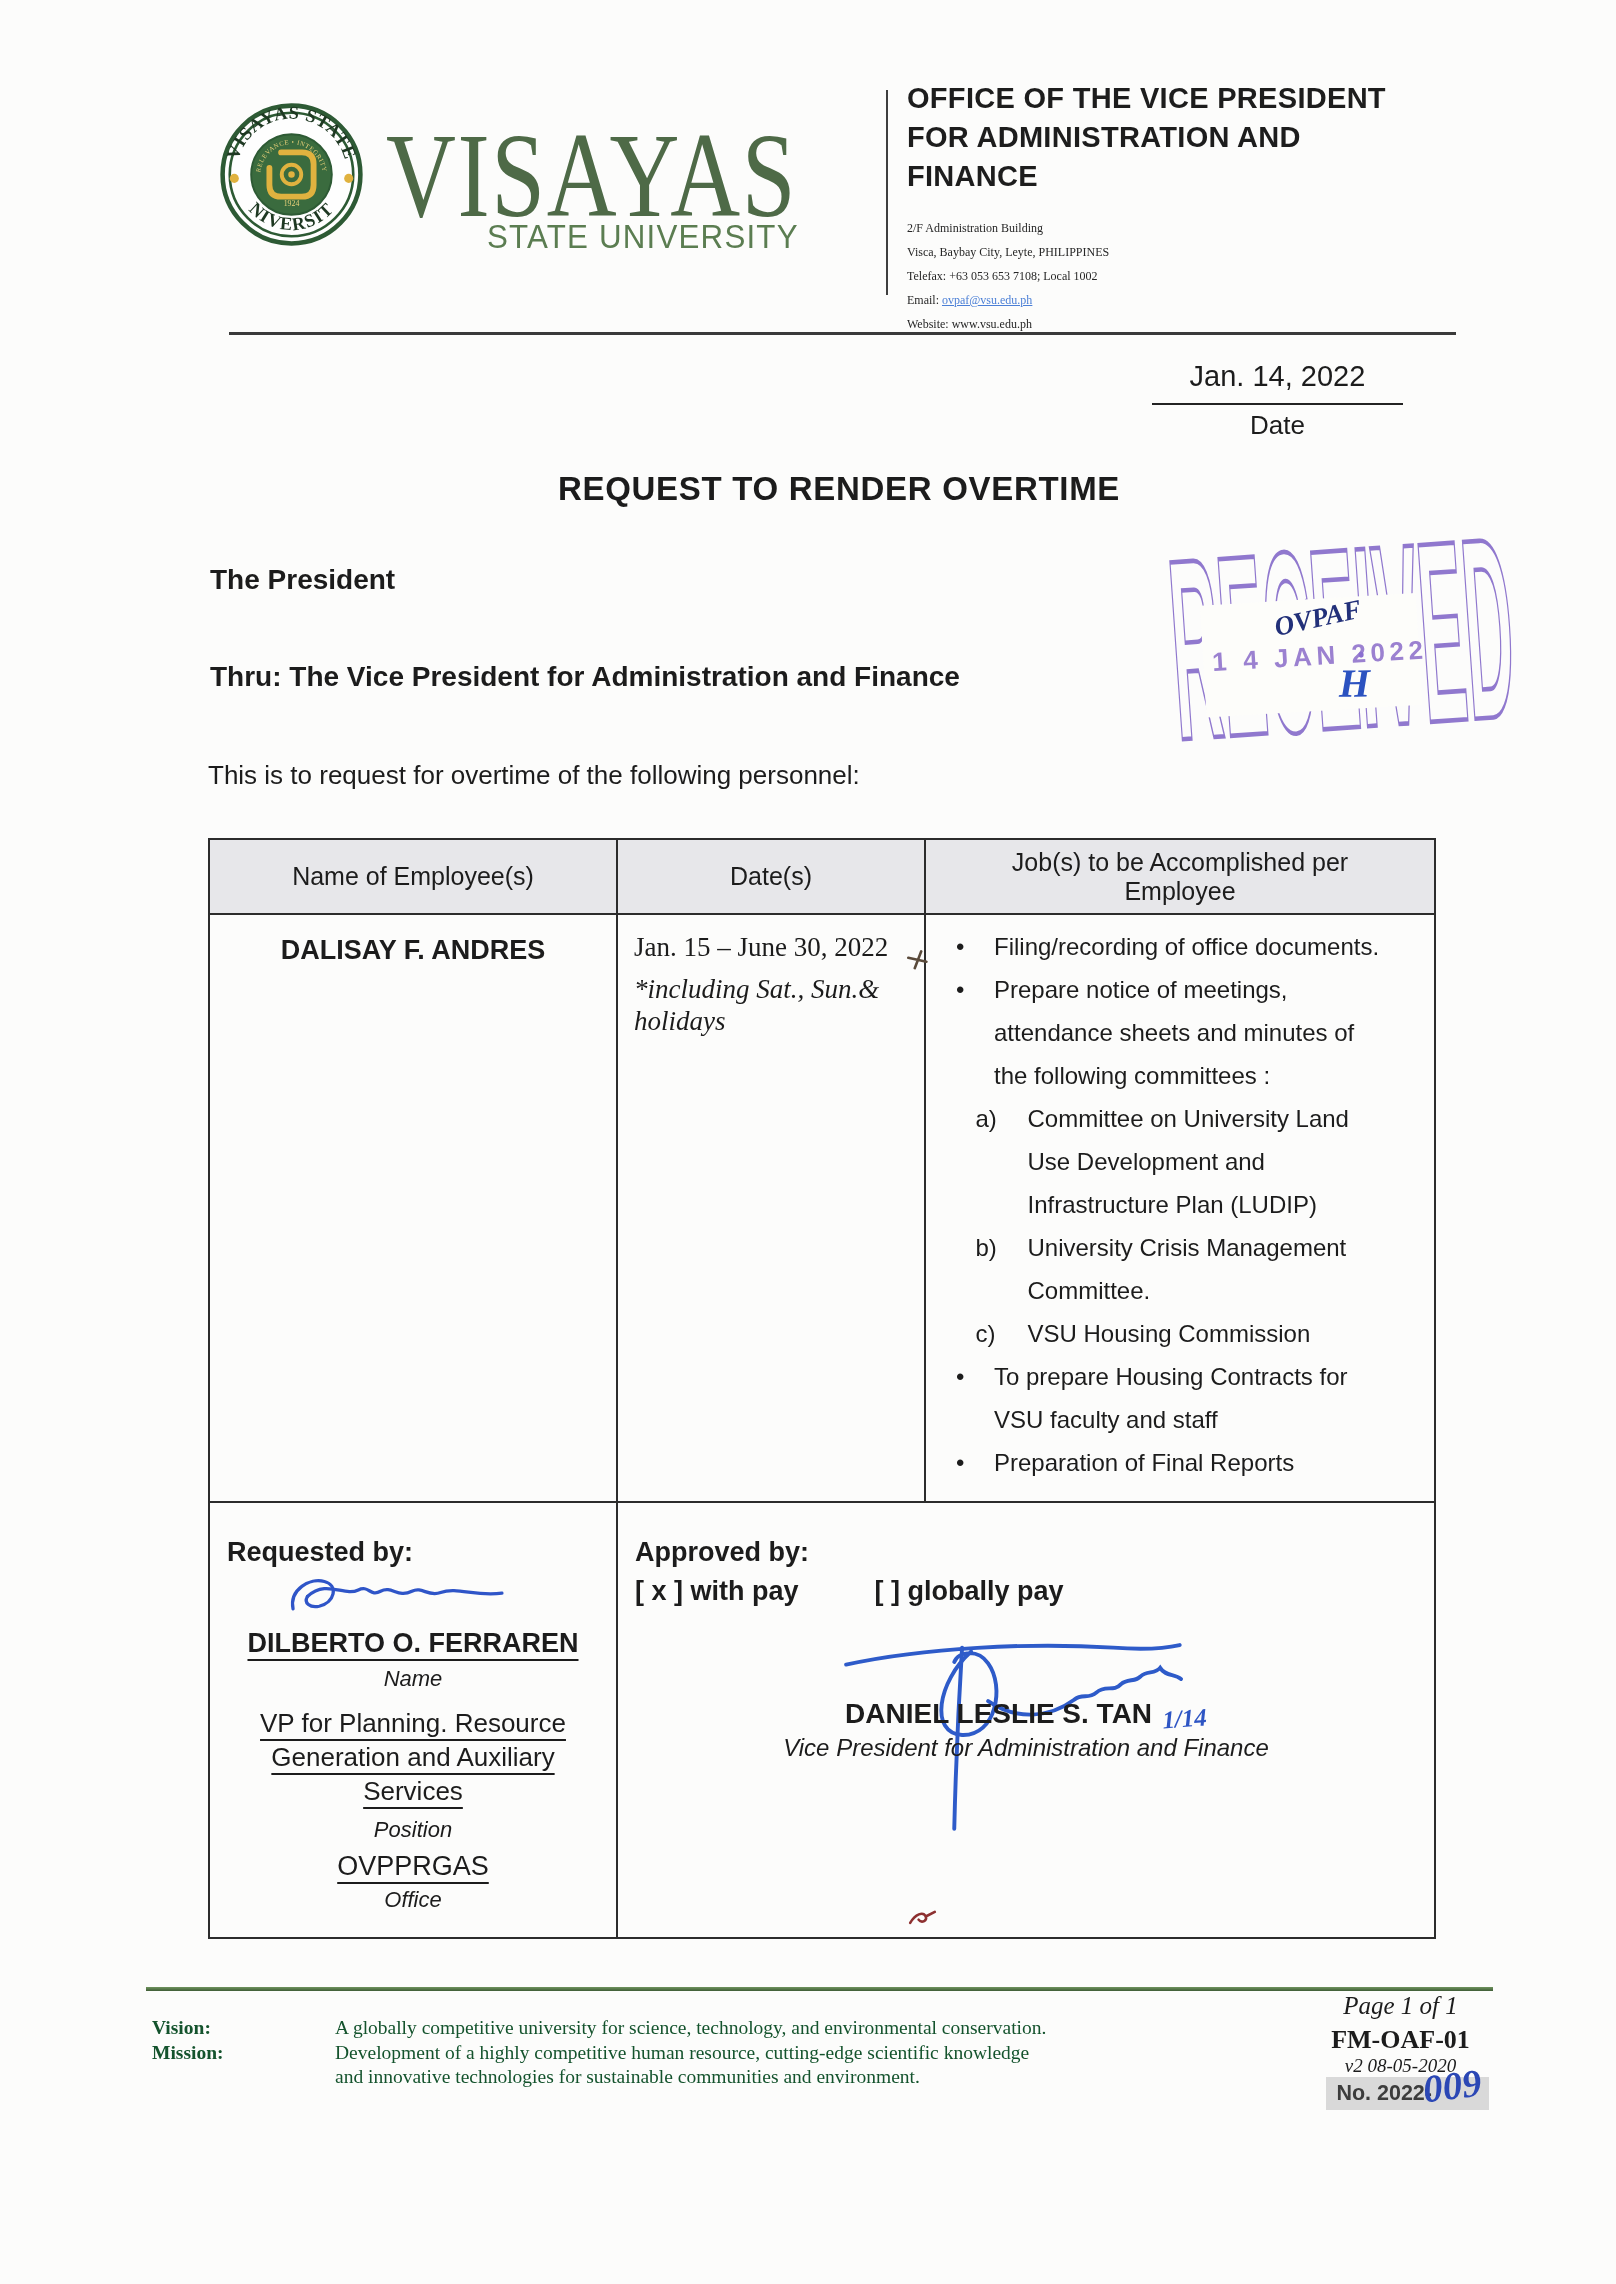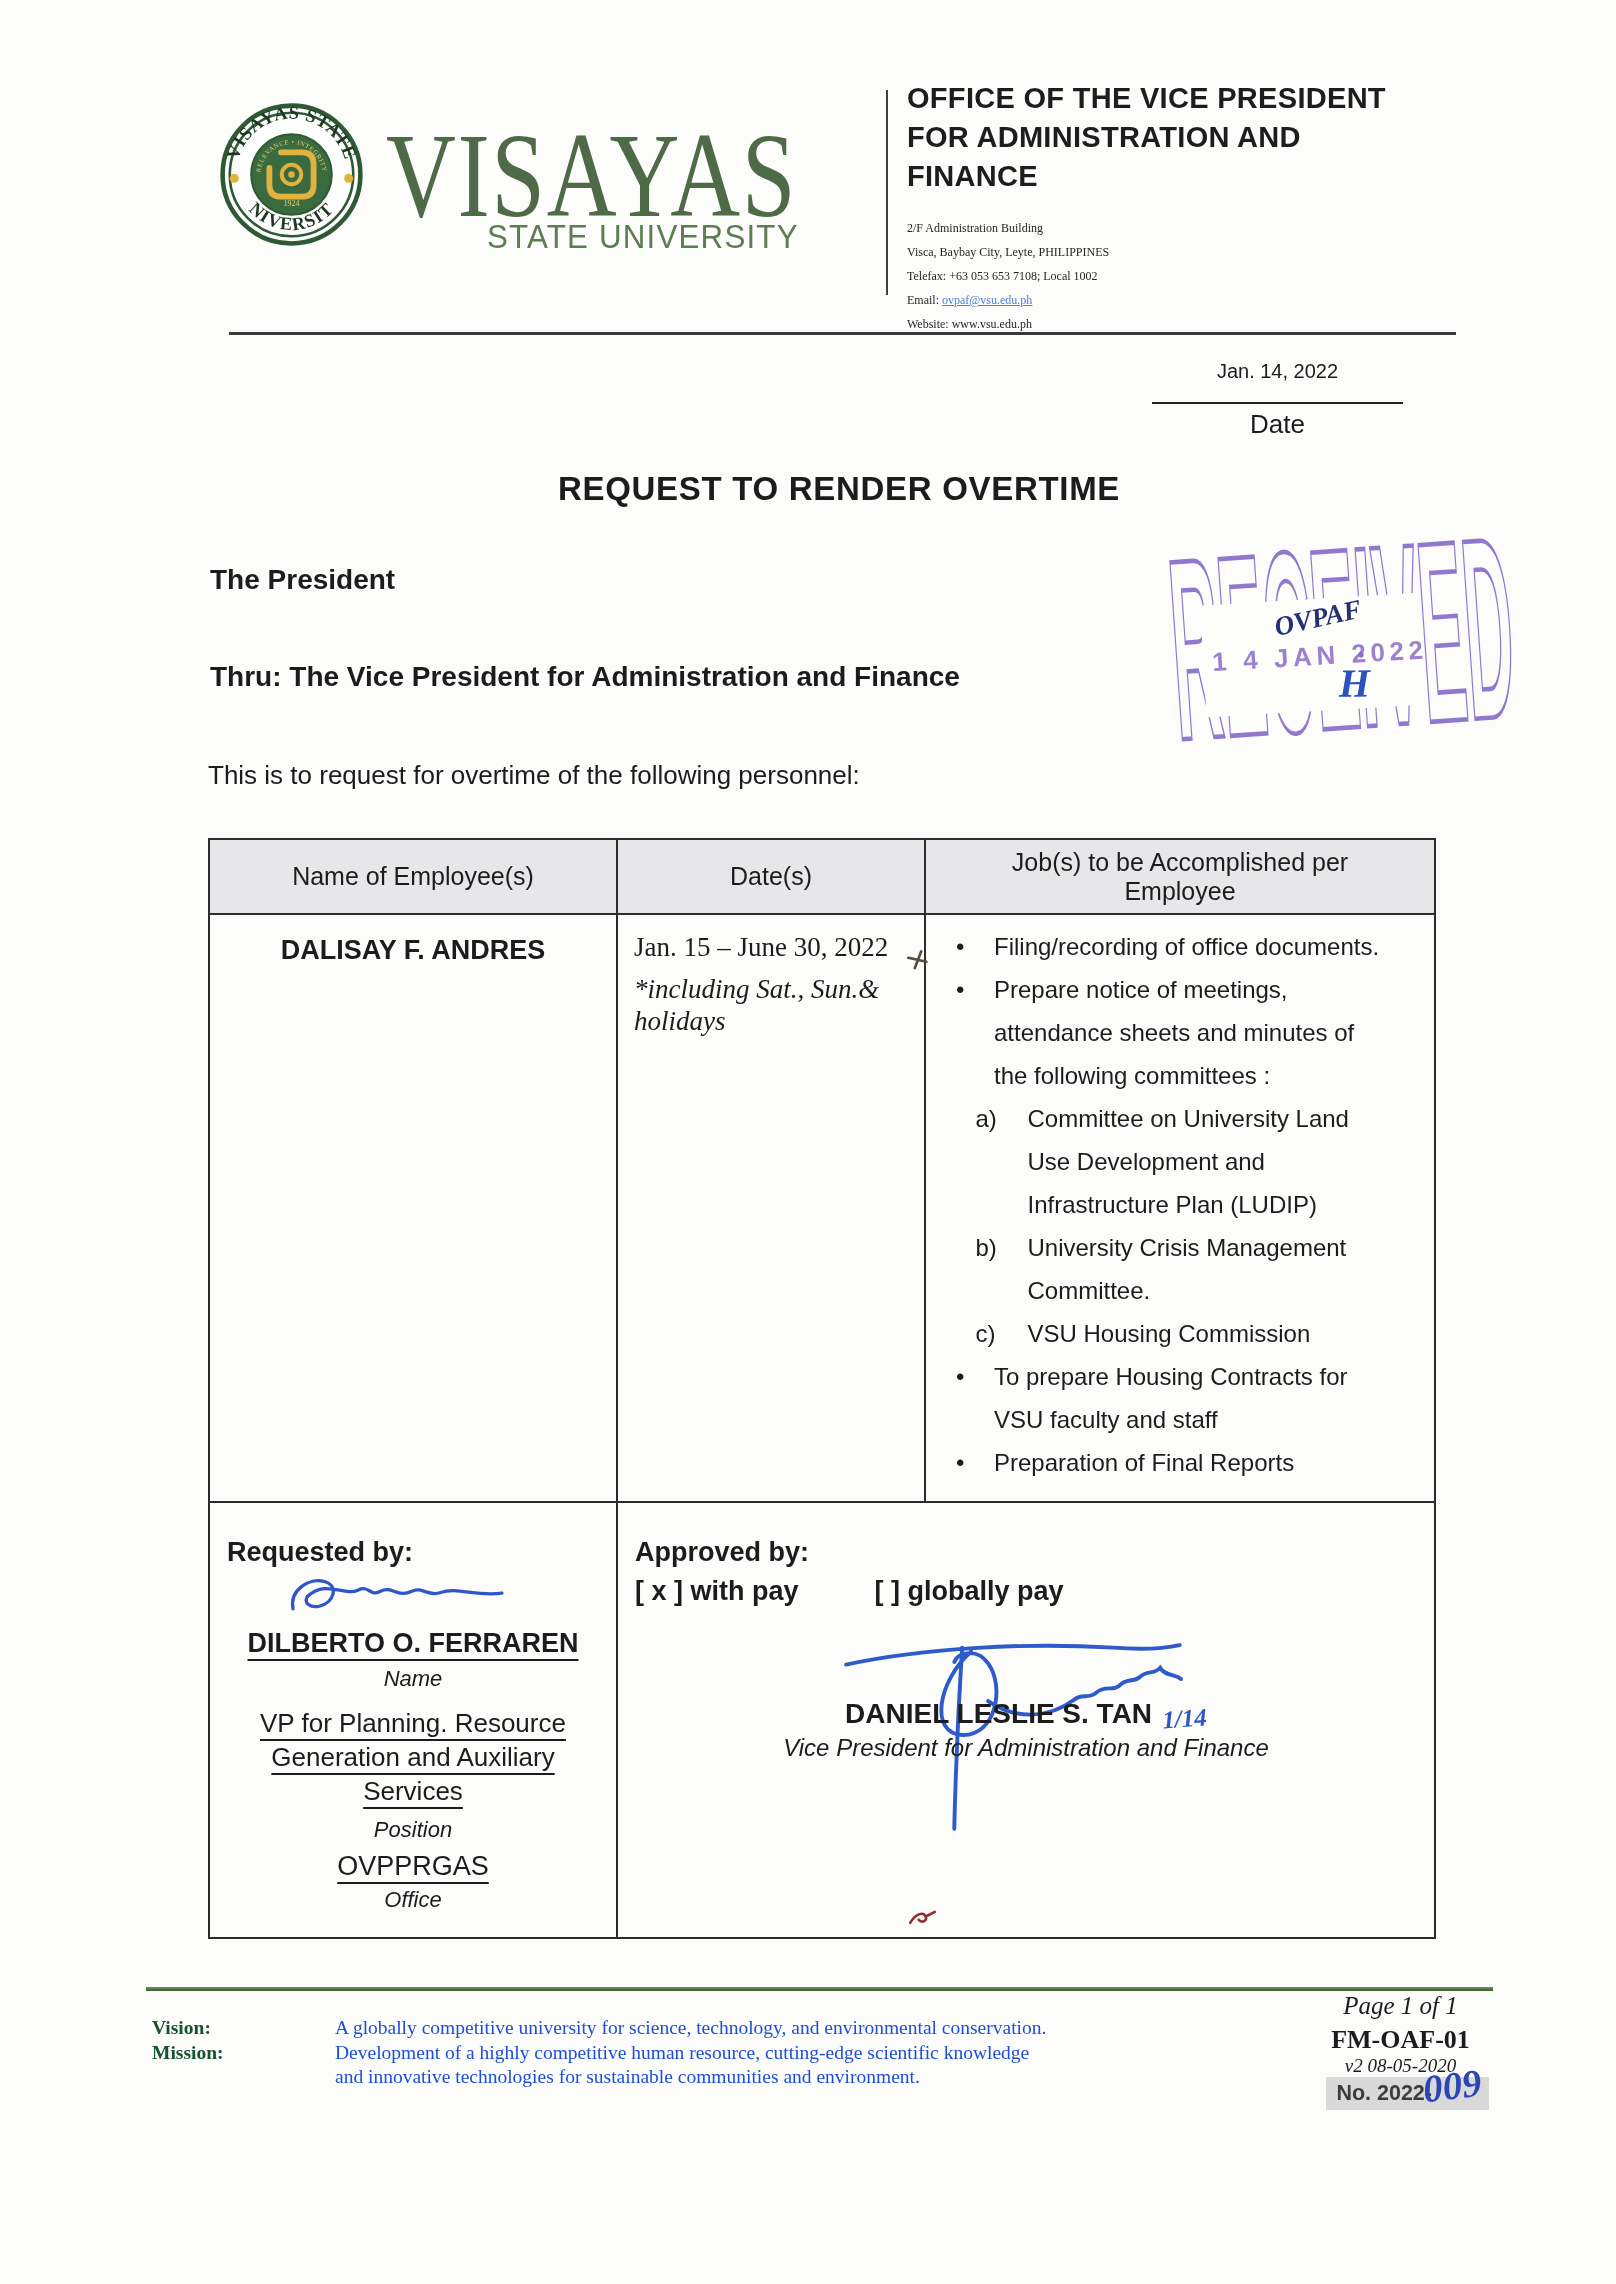--- a/index.html
+++ b/index.html
@@ -25,21 +25,21 @@
     color:var(--logo-green-light);transform:scaleX(.92);transform-origin:left top;}
   .header-divider{position:absolute;left:886px;top:90px;width:2px;height:205px;background:#3f3f3f;}
   .office-block{position:absolute;left:907px;top:79px;width:560px;}
   .office-title{font-size:29px;font-weight:bold;line-height:39px;color:#1d1d1d;letter-spacing:0.3px;}
   .office-contact{margin-top:20px;font-family:"Liberation Serif","DejaVu Serif",serif;font-size:12px;line-height:24px;color:#262626;}
   .office-contact a{color:var(--link-blue);text-decoration:underline;}
   .header-rule{position:absolute;left:229px;top:332px;width:1227px;height:2.6px;background:#3a3a3a;}
 
   
   .date-block{position:absolute;left:1152px;top:360px;width:251px;text-align:center;}
-  .date-value{font-size:20px;padding-bottom:19px;border-bottom:2.6px solid #232323;}
+  .date-value{font-size:29px;padding-bottom:10px;border-bottom:2.6px solid #232323;}
   .date-label{font-size:26px;margin-top:5.2px;}
   .doc-title{position:absolute;left:31px;top:470px;width:1616px;text-align:center;
     font-size:33px;font-weight:bold;letter-spacing:0.7px;}
   .addressee{position:absolute;left:210px;top:564px;font-size:28px;font-weight:bold;}
   .thru{position:absolute;left:210px;top:661px;font-size:28px;font-weight:bold;}
   .intro{position:absolute;left:208px;top:760px;font-size:26px;}
 
   
   .stamp{position:absolute;left:1166px;top:529px;width:352px;height:219px;transform:rotate(-4deg);}
   .stamp-box{position:absolute;left:36px;top:68px;width:216px;height:112px;background:#fdfdfa;transform:rotate(.6deg);}
@@ -89,21 +89,21 @@
   .app-pos{top:231px;font-size:24px;font-style:italic;}
   .red-mark{position:absolute;left:287px;top:399px;}
   .ink-mark{position:absolute;left:907px;top:950px;}
 
   
   .footer-rule{position:absolute;left:146px;top:1987px;width:1347px;height:3.9px;
     background:linear-gradient(to bottom,#6f945e,var(--footer-line-green));}
   .f-label{position:absolute;left:152px;font-family:"Liberation Serif","DejaVu Serif",serif;
     font-size:19.5px;font-weight:bold;color:#14532d;}
   .f-text{position:absolute;left:335px;font-family:"Liberation Serif","DejaVu Serif",serif;
-    font-size:19.5px;color:#1d4ed8;white-space:nowrap;}
+    font-size:19.5px;color:#14532d;white-space:nowrap;}
   .form-block{position:absolute;left:1316px;top:1992px;width:169px;text-align:center;
     font-family:"Liberation Serif","DejaVu Serif",serif;}
   .page-no{font-size:25px;font-style:italic;}
   .form-code{font-size:26px;font-weight:bold;margin-top:5.2px;}
   .form-ver{font-size:19px;font-style:italic;}
   .control-box{position:absolute;left:1326px;top:2077px;width:163px;height:33px;background:var(--control-box-bg);
     font-size:21.5px;font-weight:bold;color:#3c3c3c;line-height:33px;padding-left:10.4px;box-sizing:border-box;}
   .control-no{position:absolute;left:1423px;top:2063px;font-size:39px;color:#2b47b5;font-style:italic;font-weight:bold;
     transform:rotate(-7deg);font-family:"Liberation Serif","DejaVu Serif",serif;}
 </style>

